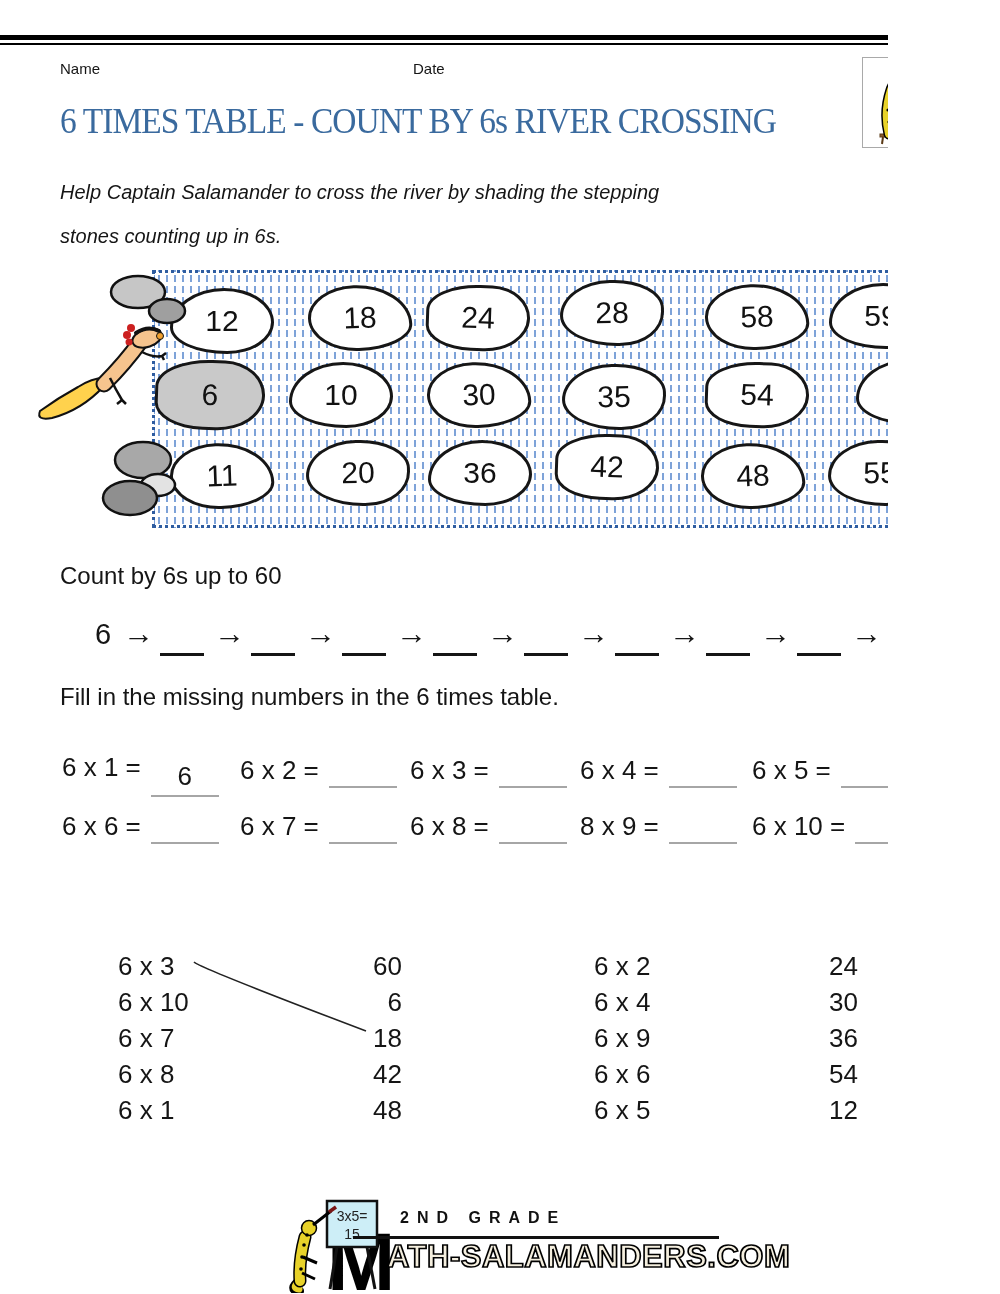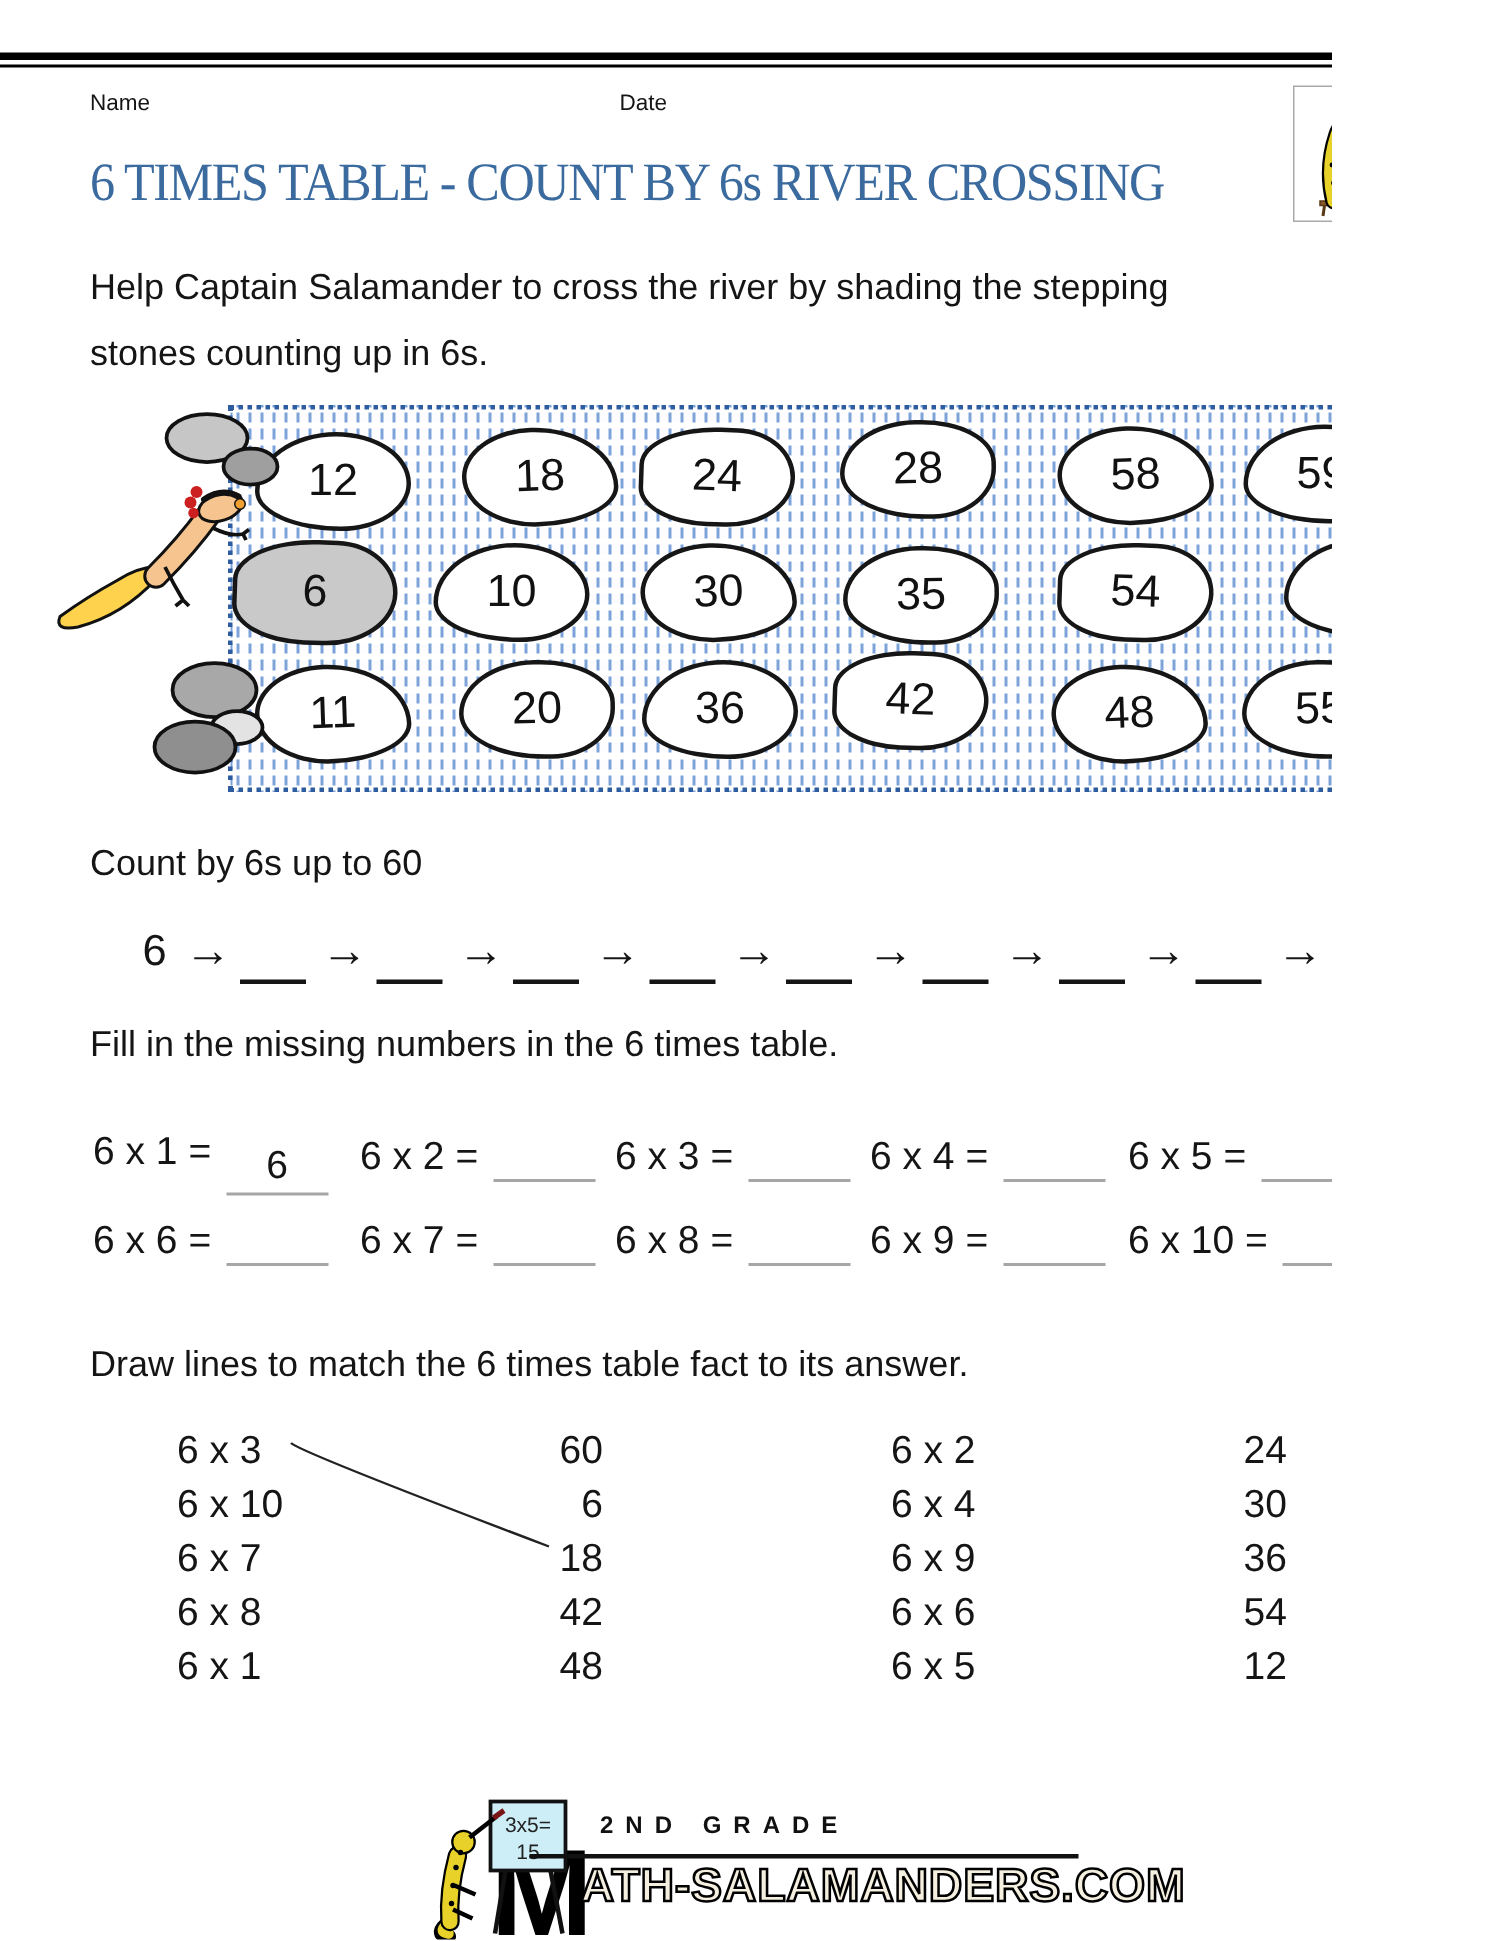--- a/index.html
+++ b/index.html
@@ -14,21 +14,21 @@
   .date-label{position:absolute;left:413px;top:60px;font-size:15px;}
 
   
   .logo-box{position:absolute;left:862px;top:57px;width:104px;height:91px;background:#fff;
             border:1px solid #a9a9a9;box-sizing:border-box;}
 
   .page-title{position:absolute;left:60px;top:100px;white-space:nowrap;
               font-family:"Liberation Serif", serif;font-size:36px;font-weight:500;
               color:#3a6a9e;transform:scaleX(0.93);transform-origin:left top;letter-spacing:-1px;}
 
-  .intro{position:absolute;left:60px;top:170px;font-size:24px;line-height:44px;width:860px;}
+  .intro{position:absolute;left:60px;top:170px;font-size:20px;line-height:44px;width:860px;font-style:italic;}
 
   
   .river{position:absolute;left:152px;top:270px;width:810px;height:258px;box-sizing:border-box;
          border:3px dotted #2e5ca0;
          background-color:#fdfdff;
          background-image:
            repeating-linear-gradient(to bottom,#ffffff 0 2px,rgba(255,255,255,0) 2px 9px,#ffffff 9px 11px),
            repeating-linear-gradient(to right,rgba(255,255,255,0) 0 3px,#7da2d8 3px 5px,rgba(255,255,255,0) 5px 8px);}
   .stone{position:absolute;width:104px;height:66px;background:#fff;border:3px solid #161616;
          box-sizing:border-box;display:flex;align-items:center;justify-content:center;
@@ -188,25 +188,24 @@
   <div class="fill-heading">Fill in the missing numbers in the 6 times table.</div>
   <div class="fill-grid">
     <div class="eq-cell"><span>6 x 1 =</span><span class="eq-blank">6</span></div>
     <div class="eq-cell"><span>6 x 2 =</span><span class="eq-blank"></span></div>
     <div class="eq-cell"><span>6 x 3 =</span><span class="eq-blank"></span></div>
     <div class="eq-cell"><span>6 x 4 =</span><span class="eq-blank"></span></div>
     <div class="eq-cell"><span>6 x 5 =</span><span class="eq-blank"></span></div>
     <div class="eq-cell"><span>6 x 6 =</span><span class="eq-blank"></span></div>
     <div class="eq-cell"><span>6 x 7 =</span><span class="eq-blank"></span></div>
     <div class="eq-cell"><span>6 x 8 =</span><span class="eq-blank"></span></div>
-    <div class="eq-cell"><span>6 x 9 =</span><span class="eq-blank"></span></div>
+    <div class="eq-cell"><span>8 x 9 =</span><span class="eq-blank"></span></div>
     <div class="eq-cell"><span>6 x 10 =</span><span class="eq-blank"></span></div>
   </div>
 
-  <div class="match-heading">Draw lines to match the 6 times table fact to its answer.</div>
   <div class="match-col mc1">
     <div>6 x 3</div>
     <div>6 x 10</div>
     <div>6 x 7</div>
     <div>6 x 8</div>
     <div>6 x 1</div>
   </div>
   <div class="match-col mc2">
     <div>60</div>
     <div>6</div>

